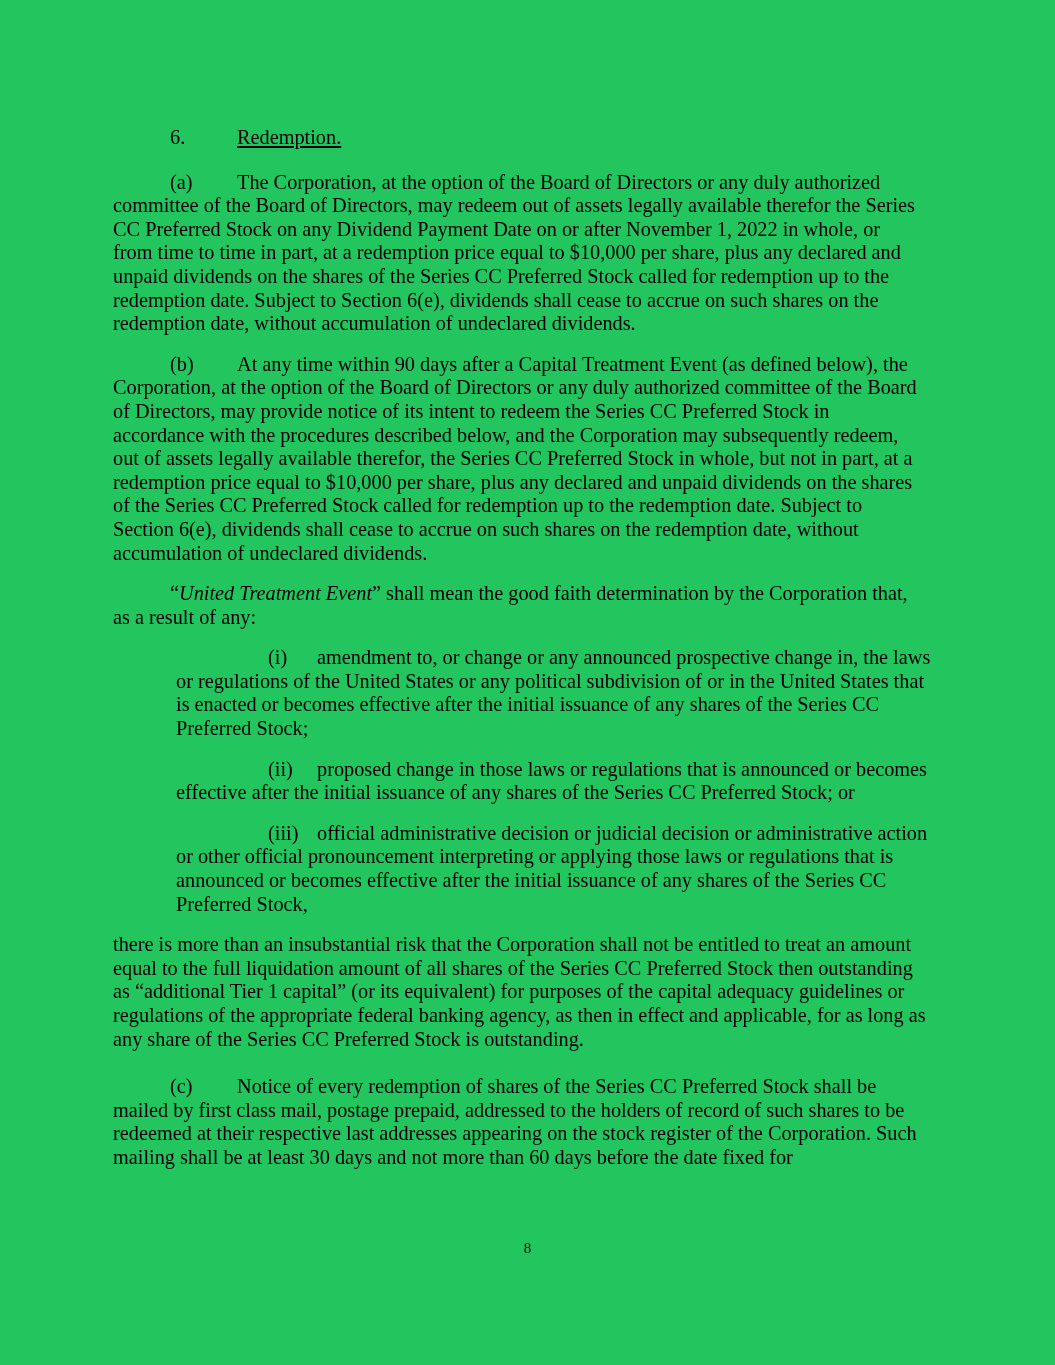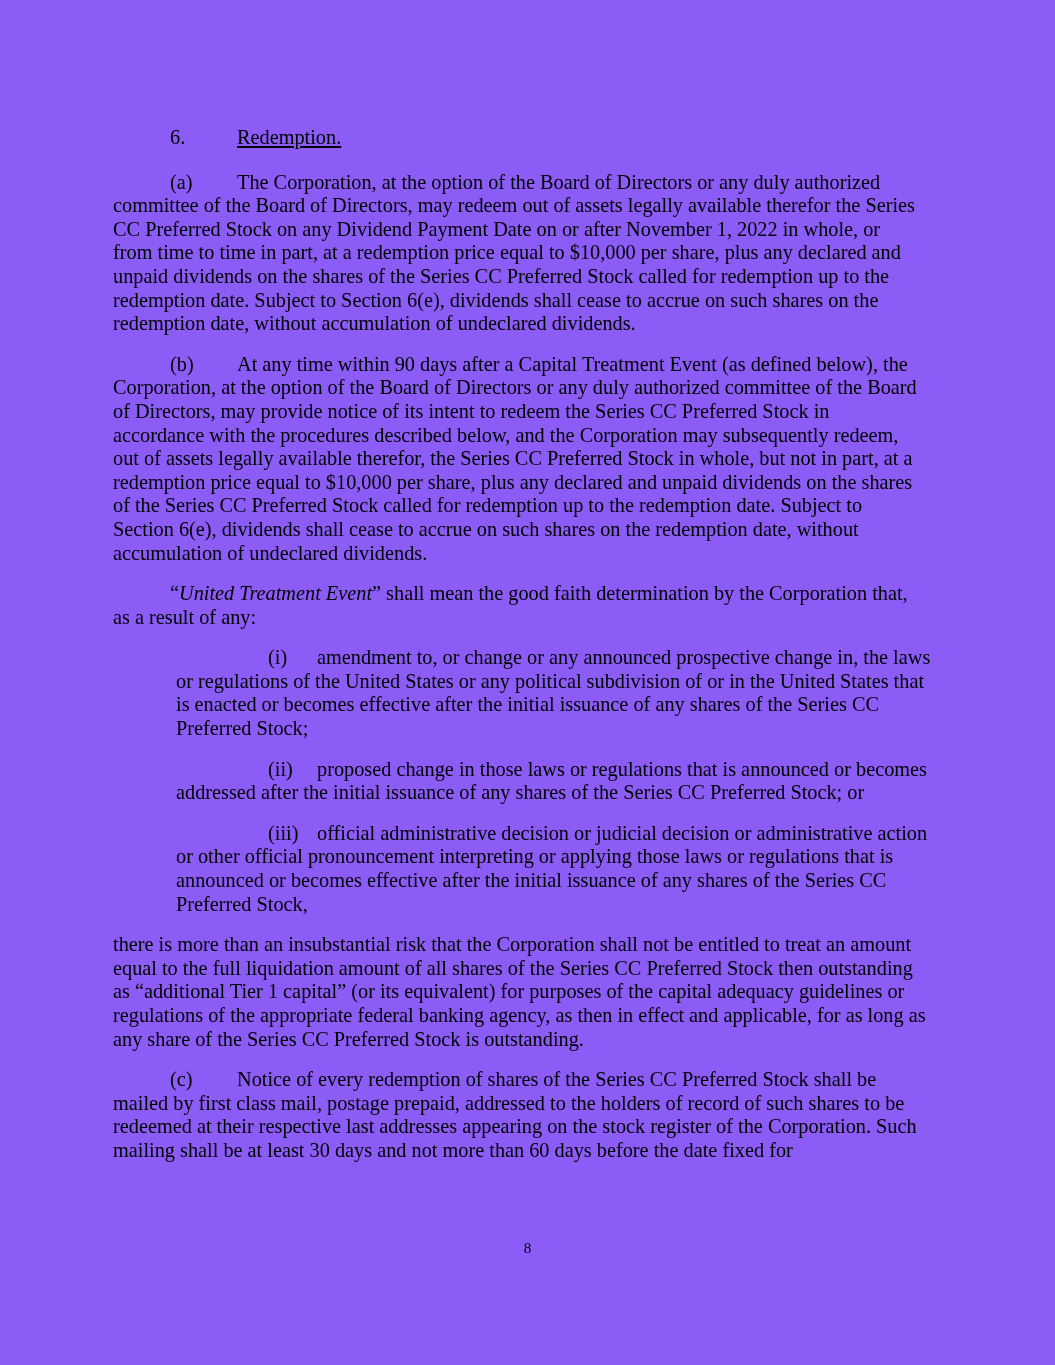--- a/index.html
+++ b/index.html
@@ -1,41 +1,41 @@
 <!DOCTYPE html>
 <html><head>
 <meta charset="utf-8">
 <style>
   html, body { margin: 0; padding: 0; background: #ffffff; }
   .page {
     position: relative;
     width: 1055px;
     height: 1365px;
-    background: #8b5cf6;
+    background: #22c55e;
     font-family: "Liberation Serif", "DejaVu Serif", serif;
     color: #000000;
     overflow: hidden;
   }
   .content {
     position: absolute;
     left: 113px;
     top: 126px;
     width: 820px;
     font-size: 20.3px;
     line-height: 23.6px;
     text-align: left;
   }
   .heading { text-indent: 57px; margin: 0 0 21px 0; }
   .section-number { display: inline-block; width: 67px; text-indent: 0; }
   .section-title { text-decoration: underline; }
   .para { margin: 0 12px 17px 0; text-indent: 57px; }
   .para-label { display: inline-block; width: 67px; text-indent: 0; }
   .sub { margin: 0 4px 17px 63px; width: 755px; text-indent: 92px; }
   .sub-label { display: inline-block; width: 49px; text-indent: 0; }
-  .flush { margin: 0 0 17px 0; text-indent: 0; }
+  .flush { margin: 0 0 24px 0; text-indent: 0; }
   .term { font-style: italic; }
   .pageno {
     position: absolute;
     top: 1240px;
     left: 0;
     width: 100%;
     text-align: center;
     font-size: 15px;
   }
 </style>
@@ -59,21 +59,21 @@
 
     <div class="para">
       <span>“</span><span class="term">United Treatment Event</span><span>” shall mean the good faith determination by the Corporation that, as a result of any:</span>
     </div>
 
     <div class="sub">
       <span class="sub-label">(i)</span><span>amendment to, or change or any announced prospective change in, the laws or regulations of the United States or any political subdivision of or in the United States that is enacted or becomes effective after the initial issuance of any shares of the Series CC Preferred Stock;</span>
     </div>
 
     <div class="sub">
-      <span class="sub-label">(ii)</span><span>proposed change in those laws or regulations that is announced or becomes addressed after the initial issuance of any shares of the Series CC Preferred Stock; or</span>
+      <span class="sub-label">(ii)</span><span>proposed change in those laws or regulations that is announced or becomes effective after the initial issuance of any shares of the Series CC Preferred Stock; or</span>
     </div>
 
     <div class="sub">
       <span class="sub-label">(iii)</span><span>official administrative decision or judicial decision or administrative action or other official pronouncement interpreting or applying those laws or regulations that is announced or becomes effective after the initial issuance of any shares of the Series CC Preferred Stock,</span>
     </div>
 
     <div class="flush">
       <span>there is more than an insubstantial risk that the Corporation shall not be entitled to treat an amount equal to the full liquidation amount of all shares of the Series CC Preferred Stock then outstanding as “additional Tier 1 capital” (or its equivalent) for purposes of the capital adequacy guidelines or regulations of the appropriate federal banking agency, as then in effect and applicable, for as long as any share of the Series CC Preferred Stock is outstanding.</span>
     </div>
 

